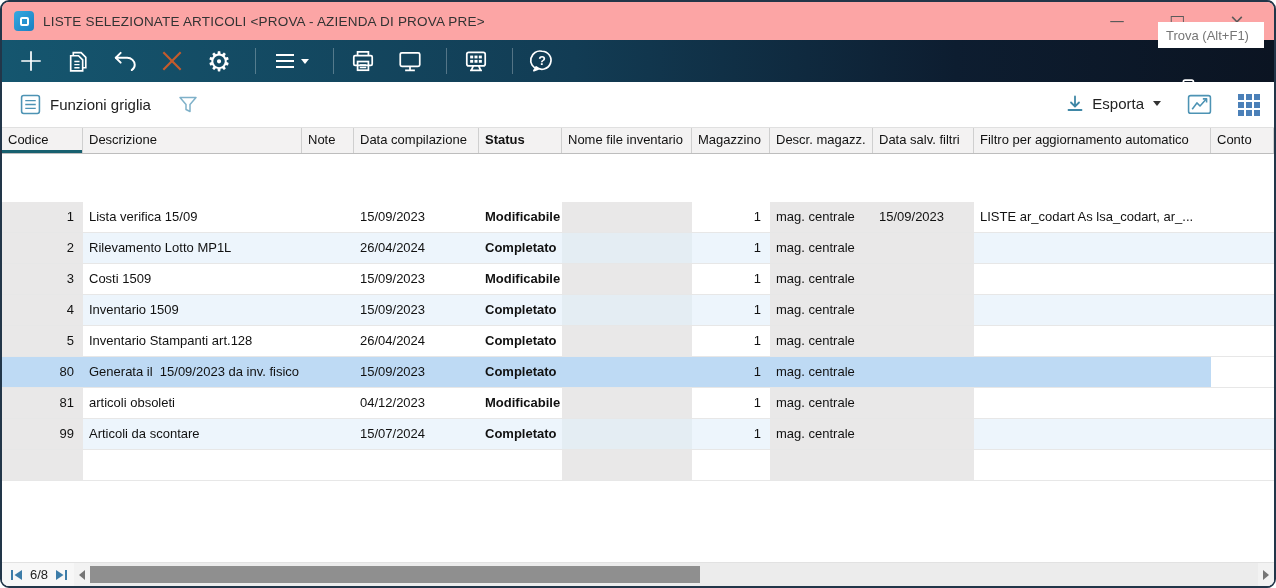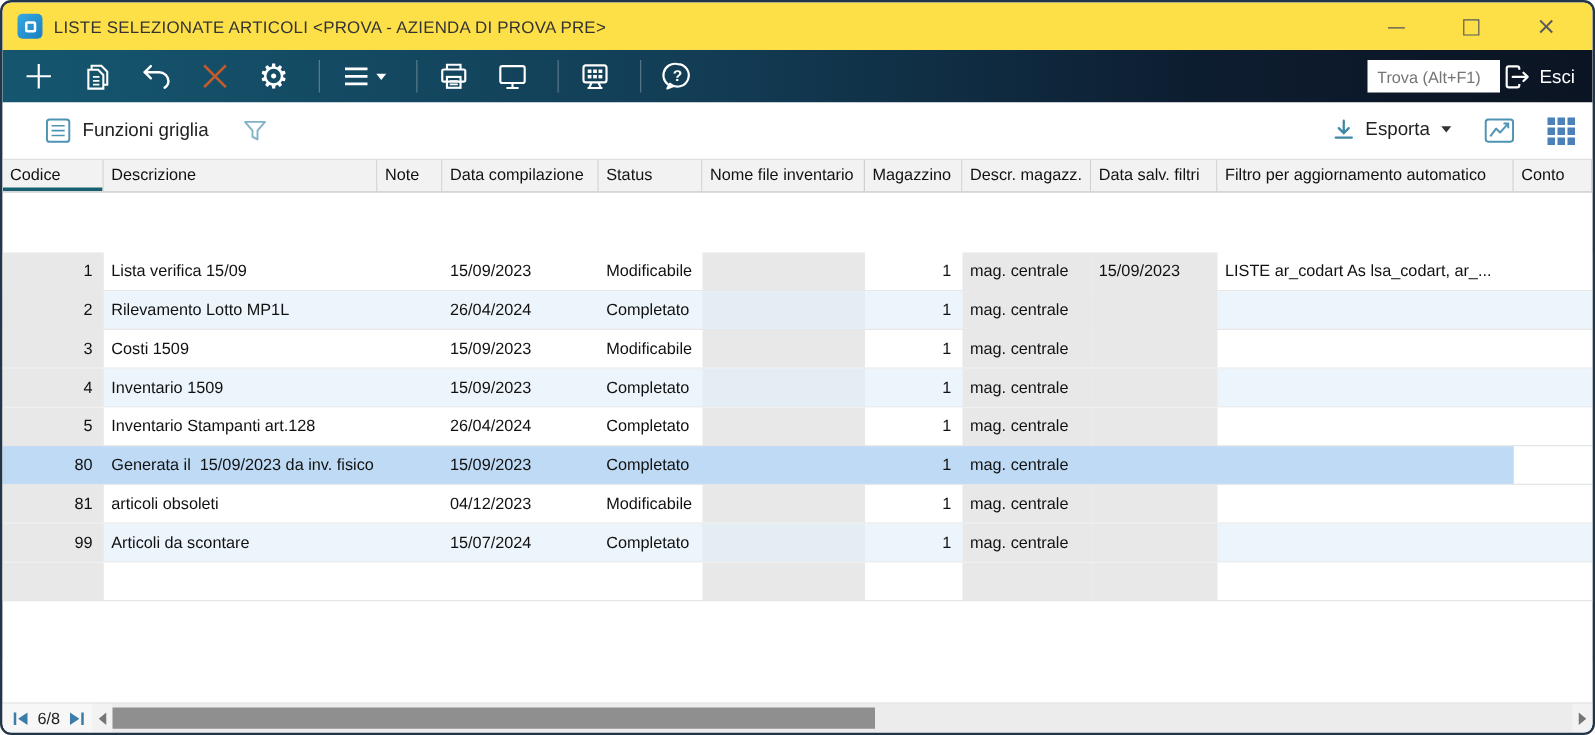--- a/index.html
+++ b/index.html
@@ -2,59 +2,59 @@
 <html><head>
 <meta charset="utf-8">
 <style>
   * { margin:0; padding:0; box-sizing:border-box; }
   body { background:#ffffff; font-family:"Liberation Sans", sans-serif; }
   .window{
     width:1276px; height:588px; border:2px solid #223649; border-radius:9px;
     overflow:hidden; display:flex; flex-direction:column; background:#fff;
   }
   
-  .titlebar{ height:38px; background:#fde047; display:flex; align-items:center; padding:0 10px 0 12px; flex:0 0 auto;}
+  .titlebar{ height:38px; background:#fca5a5; display:flex; align-items:center; padding:0 10px 0 12px; flex:0 0 auto;}
   .appicon{ width:20px; height:20px; border-radius:4px; background:linear-gradient(135deg,#36a9e0,#1a7fc2);
     display:flex; align-items:center; justify-content:center; margin-right:9px;}
   .appicon i{ display:block; width:9px; height:9px; border:2.5px solid #fff; border-radius:2px;}
   .title{ font-size:13.5px; color:#333; letter-spacing:.2px; white-space:pre;}
   .wincontrols{ margin-left:auto; display:flex; align-items:center; gap:34px; padding-right:14px;}
   .wc{ color:#5a5a5a; font-size:15px; width:26px; text-align:center; cursor:default; font-family:"DejaVu Sans",sans-serif;}
   
   .toolbar{ height:42px; flex:0 0 auto; background:linear-gradient(90deg,#15566f 0%,#123c54 45%,#0d1d30 75%,#0b1422 100%);
     display:flex; align-items:center; padding:0 10px 0 14px;}
   .tbtn{ width:30px; height:30px; display:flex; align-items:center; justify-content:center; margin-right:17px; cursor:pointer;}
   .tsep{ width:1px; height:26px; background:rgba(255,255,255,.28); margin:0 14px 0 4px;}
   .gear{ font-family:"DejaVu Sans",sans-serif; color:#fff; font-size:27px; line-height:1;}
   .menucaret{ width:0; height:0; border-left:4px solid transparent; border-right:4px solid transparent; border-top:5px solid #fff; margin-left:4px;}
-  .toolbar-right{ margin-left:auto; display:flex; align-items:center; gap:2px;}
+  .toolbar-right{ margin-left:auto; display:flex; align-items:center; gap:29px;flex-direction:column;}
   .findbox{ width:106px; height:26px; background:#fff; border:none; font-size:13px; color:#49596a;
     padding:0 8px; font-family:"Liberation Sans",sans-serif;}
   .exitbtn{ display:flex; align-items:center; gap:7px; color:#fff; font-size:15px; cursor:pointer; padding-right:4px;}
   
-  .subbar{ height:46px; flex:0 0 auto; background:#fff; display:flex; align-items:center; padding:0 14px 0 34px; border-bottom:1px solid #e0e0e0;}
+  .subbar{ height:46px; flex:0 0 auto; background:#fff; display:flex; align-items:center; padding:0 14px 0 18px; border-bottom:1px solid #e0e0e0;}
   .fgriglia{ display:flex; align-items:center; gap:9px; font-size:15px; color:#222; cursor:pointer;}
   .funnel{ margin-left:26px; cursor:pointer; display:flex; align-items:center;}
   .subbar-right{ margin-left:auto; display:flex; align-items:flex-start; gap:26px;}
   .exporta{ display:flex; align-items:center; gap:7px; font-size:15px; color:#222; cursor:pointer;}
   .caret-dn{ width:0; height:0; border-left:4px solid transparent; border-right:4px solid transparent; border-top:5px solid #333; margin-left:2px;}
   .gridico{ display:grid; grid-template-columns:repeat(3,6px); grid-auto-rows:6px; gap:2px; cursor:pointer;}
   .gridico i{ background:#4b80b8; display:block;}
   
   .tablewrap{ flex:1 1 auto; display:flex; flex-direction:column; overflow:hidden; background:#fff;gap:48px;}
   .thead{ display:flex; flex:0 0 auto; border-bottom:1px solid #bdbdbd;}
   .hc{ height:25px; line-height:24px; font-size:13px; color:#111; padding:0 6px; background:#f3f2f2;
     border-right:1px solid #cfcfcf; white-space:nowrap; overflow:hidden; cursor:pointer;}
   .hc.col-codice{ box-shadow:inset 0 -3px 0 #17606f;}
   .tr{ display:flex; flex:0 0 auto; height:31px; border-bottom:1px solid #e7e7e7; background:#fff;}
   .tr.alt{ background:#edf5fc;}
   .tr.sel{ background:#bedaf4;justify-content:center;}
   .tc{ height:30px; line-height:30px; font-size:13px; color:#111; padding:0 6px; white-space:pre; overflow:hidden;}
   .col-codice{ width:81px;} .col-descrizione{ width:219px;} .col-note{ width:52px;}
-  .col-data_compilazione{ width:125px;} .col-status{ width:83px;} .col-nome_file{ width:130px;}
+  .col-data_compilazione{ width:125px;} .col-status{ width:83px;font-weight:bold;} .col-nome_file{ width:130px;}
   .col-magazzino{ width:78px;} .col-descr_magazz{ width:103px;} .col-data_salv{ width:101px;}
   .col-filtro{ width:237px;} .col-conto{ flex:1;}
   .tc.col-codice,.tc.col-magazzino{ text-align:right; padding-right:9px;}
   .tr .tc.gray{ background:#e9e8e8;}
   .tr.alt .tc.gray-nf{ background:#e4edf3;}
   .tr .tc.gray-nf{ background:#e9e8e8;}
   .tr.sel .tc.gray,.tr.sel .tc.gray-nf{ background:#bedaf4;}
   .tr.sel .tc.col-conto{ background:#fff;}
   .filler{ flex:1 1 auto; background:#fff;}
   

